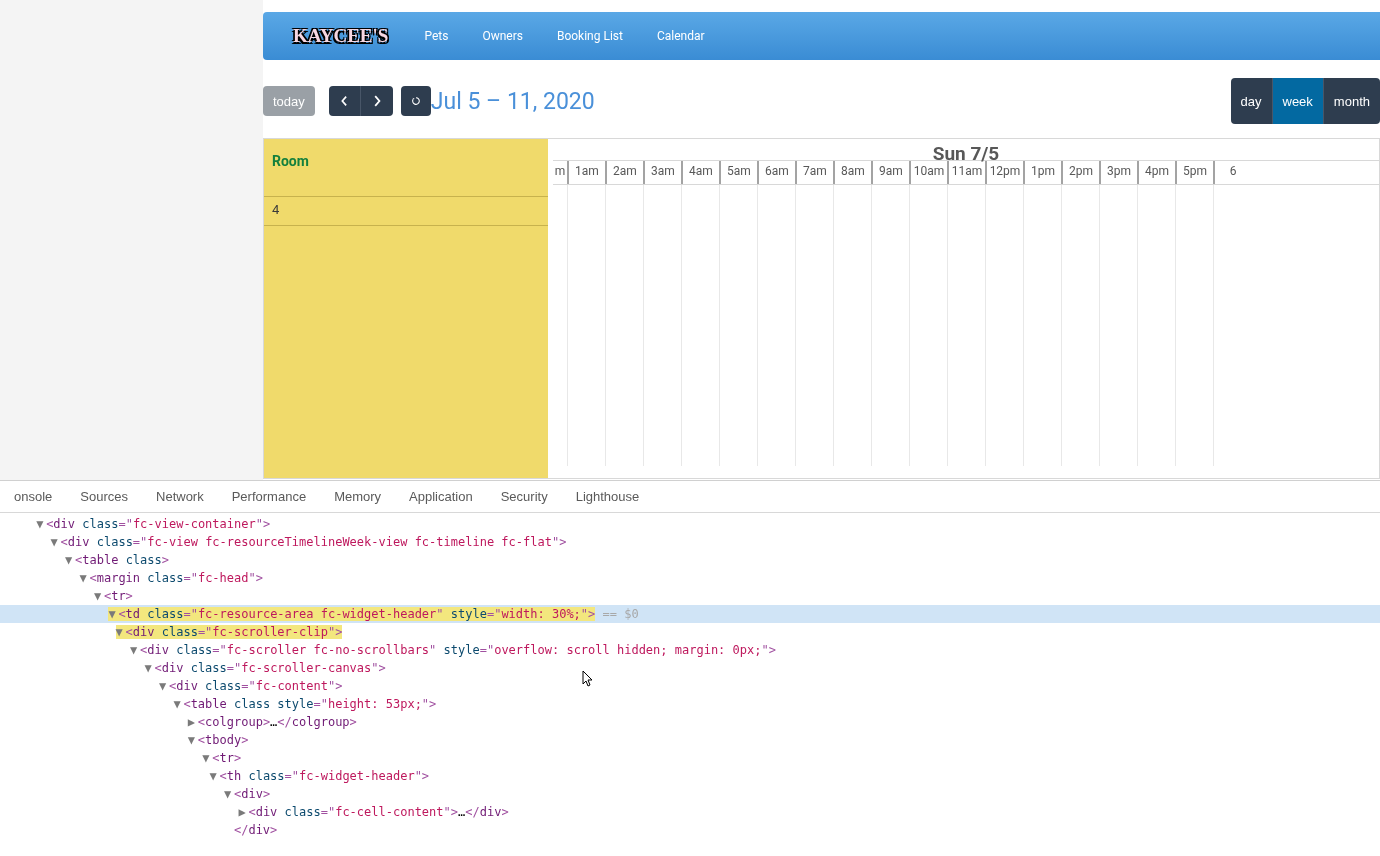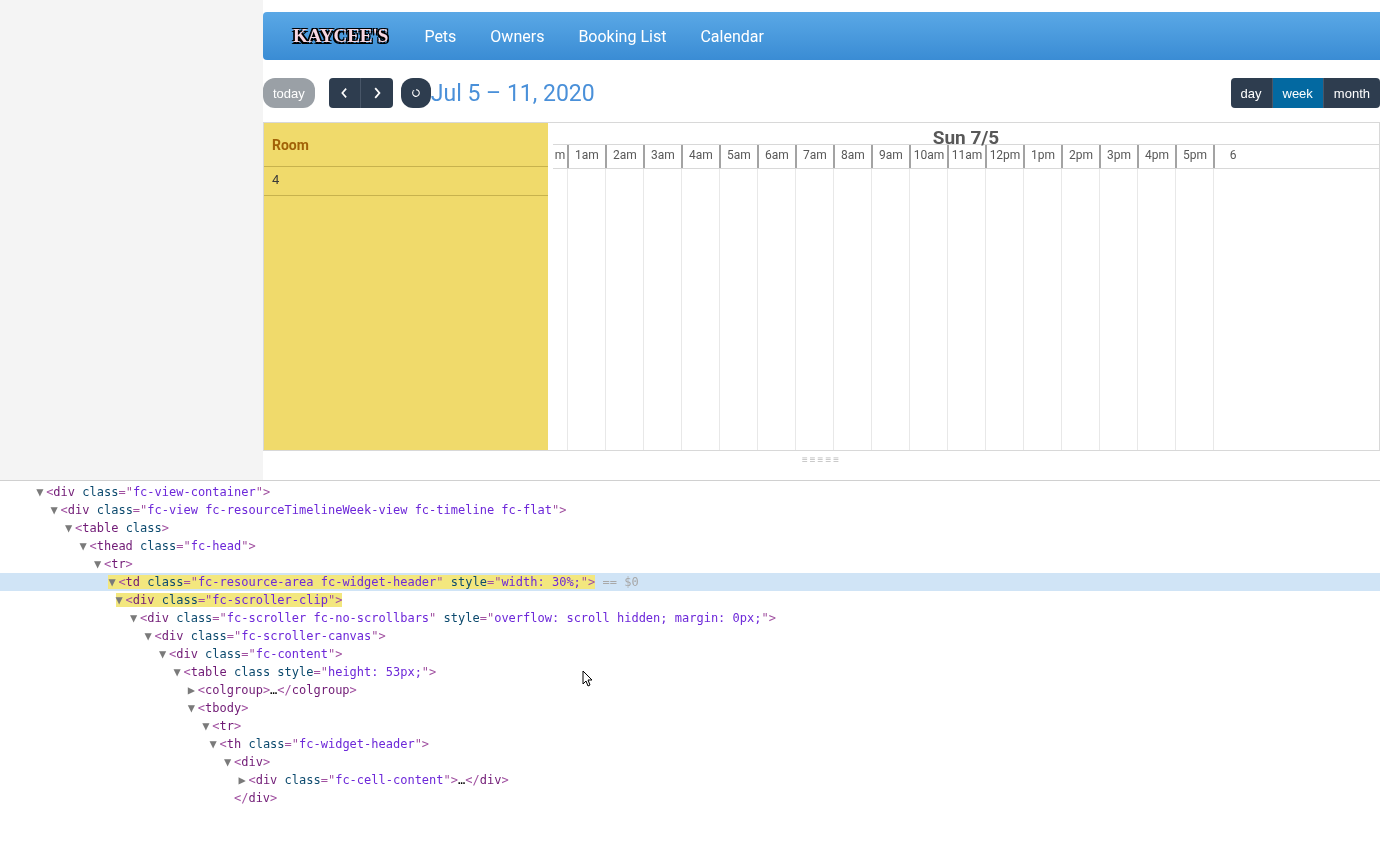--- a/index.html
+++ b/index.html
@@ -34,86 +34,86 @@
     font-size: 19px;
     letter-spacing: 0;
     color: #f7d7e2;
     text-shadow:
       -1.5px -1.5px 0 #000, 1.5px -1.5px 0 #000,
       -1.5px 1.5px 0 #000, 1.5px 1.5px 0 #000;
     margin-right: 36px;
   }
   .nav-link {
     color: #fff;
-    font-size: 16px;
+    font-size: 12px;
     margin-right: 34px;
     cursor: pointer;
   }
   .toolbar {
     display: flex;
     align-items: center;
     padding: 18px 0 14px 0;
   }
   .btn-group { display: flex; }
   .btn {
     background: #2e3d4f;
     color: #fff;
     border: none;
     height: 30px;
     padding: 0 10px;
     font-size: 13px;
     cursor: pointer;
     display: inline-flex;
     align-items: center;
     justify-content: center;
-    border-radius: 12px;
+    border-radius: 4px;
   }
   .btn-today {
     background: #9aa0a6;
     margin-right: 14px;
   }
   .btn-prev { border-radius: 4px 0 0 4px; width: 32px; border-right: 1px solid #485668;}
   .btn-next { border-radius: 0 4px 4px 0; width: 32px; margin-right: 8px;}
   .btn-refresh { width: 30px; }
   .range-title {
     flex: 1;
     text-align: left;
     font-size: 23px;
     font-weight: 400;
     color: #4a90d9;
   }
   .view-switch { display: flex; }
   .view-btn {
     background: #2e3d4f;
     color: #fff;
     border: none;
-    height: 30px;
+    height: 46px;
     padding: 0 10px;
     font-size: 13px;
     cursor: pointer;
     border-right: 1px solid #485668;
   }
   .view-btn:first-child { border-radius: 4px 0 0 4px; }
   .view-btn:last-child { border-radius: 0 4px 4px 0; border-right: none; }
   .view-btn.active { background: #0369a1; }
   .calendar {
     display: flex;
     border: 1px solid #d8d8d8;
   }
   .resource-col {
     width: 284px;
     background: #f0da6b;
   }
   .resource-head {
-    height: 44px;
+    height: 58px;
     border-bottom: 1px solid #c7b24d;
     padding: 14px 8px;
     font-size: 14px;
     font-weight: bold;
-    color: #a16207;
+    color: #15803d;
   }
   .resource-row {
     height: 29px;
     border-bottom: 1px solid #c7b24d;
     padding: 5px 8px;
     font-size: 13px;
     color: #3a3a3a;
   }
   .resource-space { height: 252px; }
   .time-col {
@@ -192,21 +192,21 @@
   .hl-sel { background: #f3e77e; }
   .arrow {
     display: inline-block;
     width: 10px;
     color: #7a7a7a;
     cursor: pointer;
   }
   .t-punc { color: #a050a0; } 
   .t-tag { color: #701a75; }
   .t-attr { color: #0c4a6e; }
-  .t-val { color: #6d28d9; text-align: center; }
+  .t-val { color: #be185d; text-align: center; }
   .t-sel { color: #a8a8a8; }
   .cursor-ptr {
     position: absolute;
     width: 12px; height: 18px;
     pointer-events: none;
   }
   svg.icon { width: 12px; height: 12px; fill: #fff; }
 </style>
 </head>
 <body>
@@ -298,25 +298,35 @@
           <div class="time-body-slot"></div>
           <div class="time-body-slot"></div>
       </div>
     </div>
   </div>
 
   <div class="drag-handle">≡≡≡≡≡</div>
 </div>
 
 <div class="devtools">
+  <div class="dt-tabs">
+    <span class="dt-tab">onsole</span>
+    <span class="dt-tab">Sources</span>
+    <span class="dt-tab">Network</span>
+    <span class="dt-tab">Performance</span>
+    <span class="dt-tab">Memory</span>
+    <span class="dt-tab">Application</span>
+    <span class="dt-tab">Security</span>
+    <span class="dt-tab">Lighthouse</span>
+  </div>
   <div class="dom-tree" id="dom-tree">
       <div class="dom-line">     <span class="arrow">▼</span><span class="t-punc">&lt;</span><span class="t-tag">div</span> <span class="t-attr">class</span><span class="t-punc">=</span><span class="t-punc">"</span><span class="t-val">fc-view-container</span><span class="t-punc">"</span><span class="t-punc">&gt;</span></div>
       <div class="dom-line">       <span class="arrow">▼</span><span class="t-punc">&lt;</span><span class="t-tag">div</span> <span class="t-attr">class</span><span class="t-punc">=</span><span class="t-punc">"</span><span class="t-val">fc-view fc-resourceTimelineWeek-view fc-timeline fc-flat</span><span class="t-punc">"</span><span class="t-punc">&gt;</span></div>
       <div class="dom-line">         <span class="arrow">▼</span><span class="t-punc">&lt;</span><span class="t-tag">table</span> <span class="t-attr">class</span><span class="t-punc">&gt;</span></div>
-      <div class="dom-line">           <span class="arrow">▼</span><span class="t-punc">&lt;</span><span class="t-tag">thead</span> <span class="t-attr">class</span><span class="t-punc">=</span><span class="t-punc">"</span><span class="t-val">fc-head</span><span class="t-punc">"</span><span class="t-punc">&gt;</span></div>
+      <div class="dom-line">           <span class="arrow">▼</span><span class="t-punc">&lt;</span><span class="t-tag">margin</span> <span class="t-attr">class</span><span class="t-punc">=</span><span class="t-punc">"</span><span class="t-val">fc-head</span><span class="t-punc">"</span><span class="t-punc">&gt;</span></div>
       <div class="dom-line">             <span class="arrow">▼</span><span class="t-punc">&lt;</span><span class="t-tag">tr</span><span class="t-punc">&gt;</span></div>
       <div class="dom-line hl-line">               <span class="hl-sel"><span class="arrow">▼</span><span class="t-punc">&lt;</span><span class="t-tag">td</span> <span class="t-attr">class</span><span class="t-punc">=</span><span class="t-punc">"</span><span class="t-val">fc-resource-area fc-widget-header</span><span class="t-punc">"</span> <span class="t-attr">style</span><span class="t-punc">=</span><span class="t-punc">"</span><span class="t-val">width: 30%;</span><span class="t-punc">"</span><span class="t-punc">&gt;</span></span><span class="t-sel"> == $0</span></div>
       <div class="dom-line">                <span class="hl-sel"><span class="arrow">▼</span><span class="t-punc">&lt;</span><span class="t-tag">div</span> <span class="t-attr">class</span><span class="t-punc">=</span><span class="t-punc">"</span><span class="t-val">fc-scroller-clip</span><span class="t-punc">"</span><span class="t-punc">&gt;</span></span></div>
       <div class="dom-line">                  <span class="arrow">▼</span><span class="t-punc">&lt;</span><span class="t-tag">div</span> <span class="t-attr">class</span><span class="t-punc">=</span><span class="t-punc">"</span><span class="t-val">fc-scroller fc-no-scrollbars</span><span class="t-punc">"</span> <span class="t-attr">style</span><span class="t-punc">=</span><span class="t-punc">"</span><span class="t-val">overflow: scroll hidden; margin: 0px;</span><span class="t-punc">"</span><span class="t-punc">&gt;</span></div>
       <div class="dom-line">                    <span class="arrow">▼</span><span class="t-punc">&lt;</span><span class="t-tag">div</span> <span class="t-attr">class</span><span class="t-punc">=</span><span class="t-punc">"</span><span class="t-val">fc-scroller-canvas</span><span class="t-punc">"</span><span class="t-punc">&gt;</span></div>
       <div class="dom-line">                      <span class="arrow">▼</span><span class="t-punc">&lt;</span><span class="t-tag">div</span> <span class="t-attr">class</span><span class="t-punc">=</span><span class="t-punc">"</span><span class="t-val">fc-content</span><span class="t-punc">"</span><span class="t-punc">&gt;</span></div>
       <div class="dom-line">                        <span class="arrow">▼</span><span class="t-punc">&lt;</span><span class="t-tag">table</span> <span class="t-attr">class</span> <span class="t-attr">style</span><span class="t-punc">=</span><span class="t-punc">"</span><span class="t-val">height: 53px;</span><span class="t-punc">"</span><span class="t-punc">&gt;</span></div>
       <div class="dom-line">                          <span class="arrow">▶</span><span class="t-punc">&lt;</span><span class="t-tag">colgroup</span><span class="t-punc">&gt;</span>…<span class="t-punc">&lt;/</span><span class="t-tag">colgroup</span><span class="t-punc">&gt;</span></div>
       <div class="dom-line">                          <span class="arrow">▼</span><span class="t-punc">&lt;</span><span class="t-tag">tbody</span><span class="t-punc">&gt;</span></div>
       <div class="dom-line">                            <span class="arrow">▼</span><span class="t-punc">&lt;</span><span class="t-tag">tr</span><span class="t-punc">&gt;</span></div>

